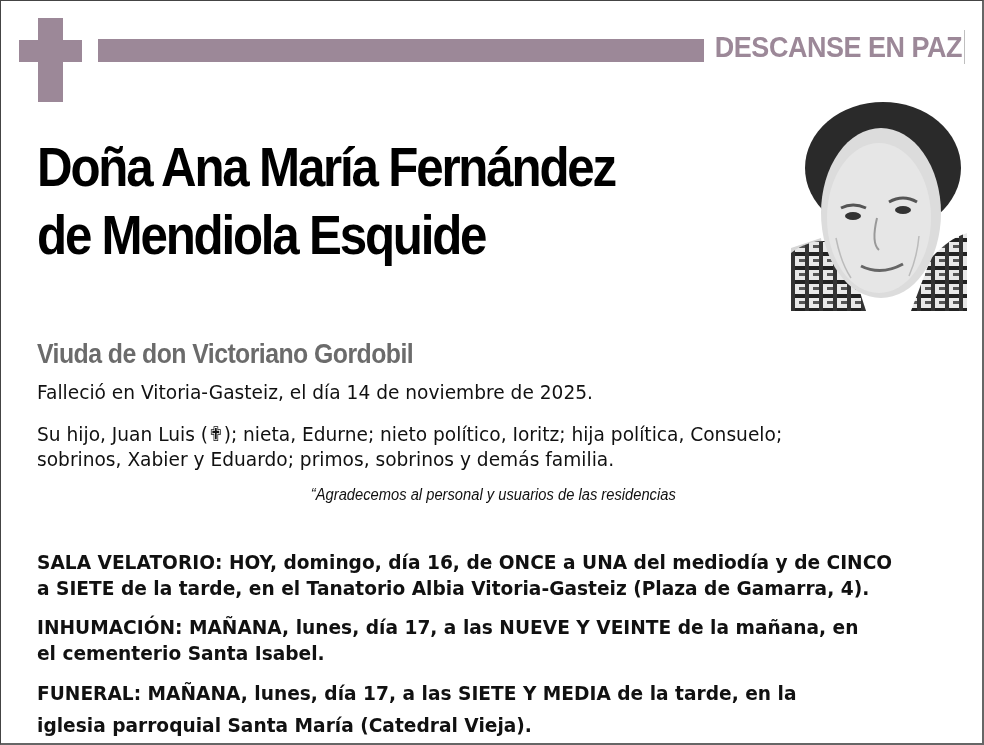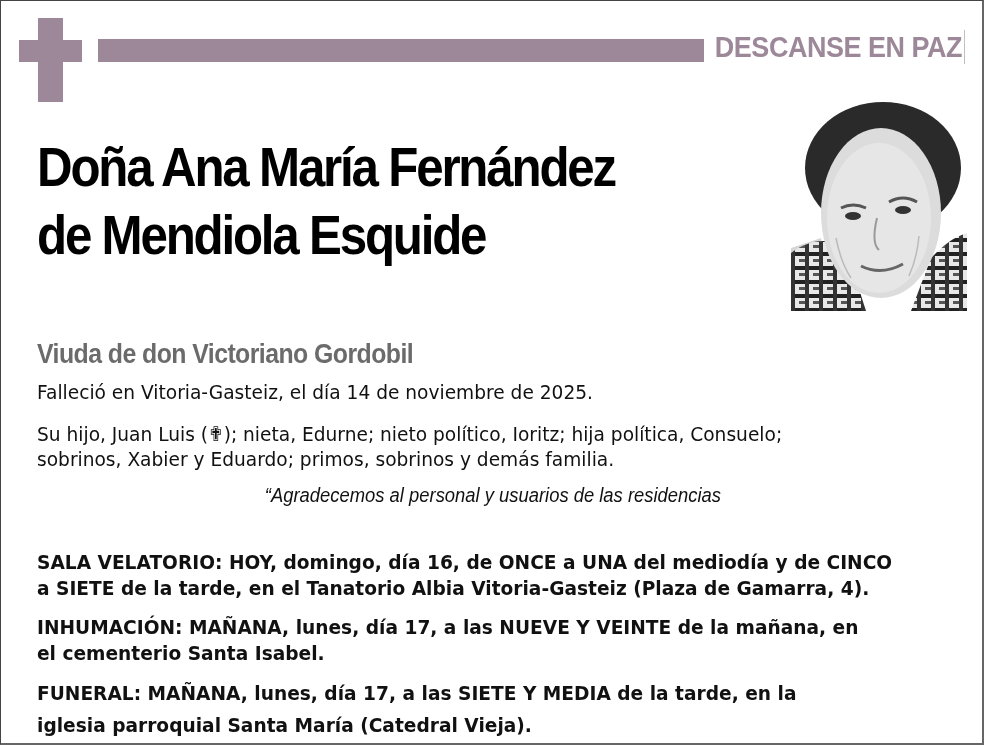--- a/index.html
+++ b/index.html
@@ -48,21 +48,21 @@
       font-family: "DejaVu Sans", sans-serif;
       font-size: 20px; line-height: 25px; color: #111;
       transform: scaleX(0.93); transform-origin: left top;
       width: 990px;
     }
     .died { top: 379px; }
     .family { top: 421px; }
     .quote {
       position: absolute; left: 0; top: 480px; width: 984px; text-align: center;
       font-family: "Liberation Sans", sans-serif; font-style: italic;
-      font-size: 20px; line-height: 28px; color: #111;
+      font-size: 16px; line-height: 28px; color: #111;
     }
     .quote span { display: inline-block; transform: scaleX(0.92); }
     .bold-block {
       position: absolute; left: 36px;
       font-family: "DejaVu Sans", sans-serif; font-weight: bold;
       font-size: 20px; line-height: 26px; color: #111;
       transform: scaleX(0.93); transform-origin: left top;
       width: 990px;
     }
     .velatorio { top: 548px; }

